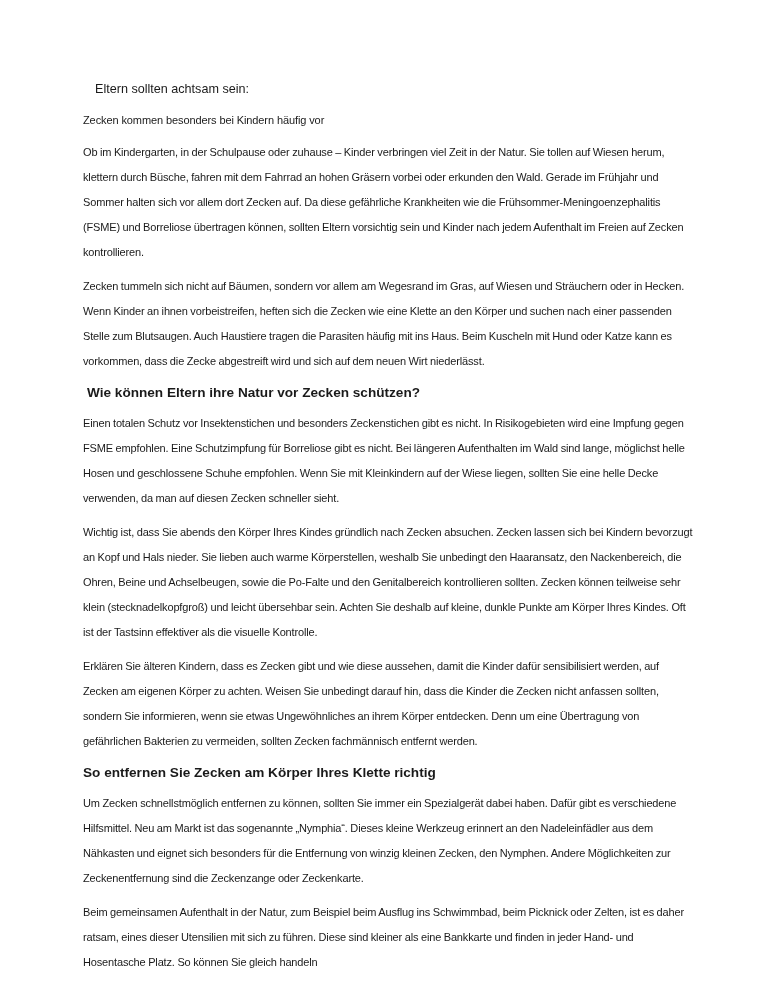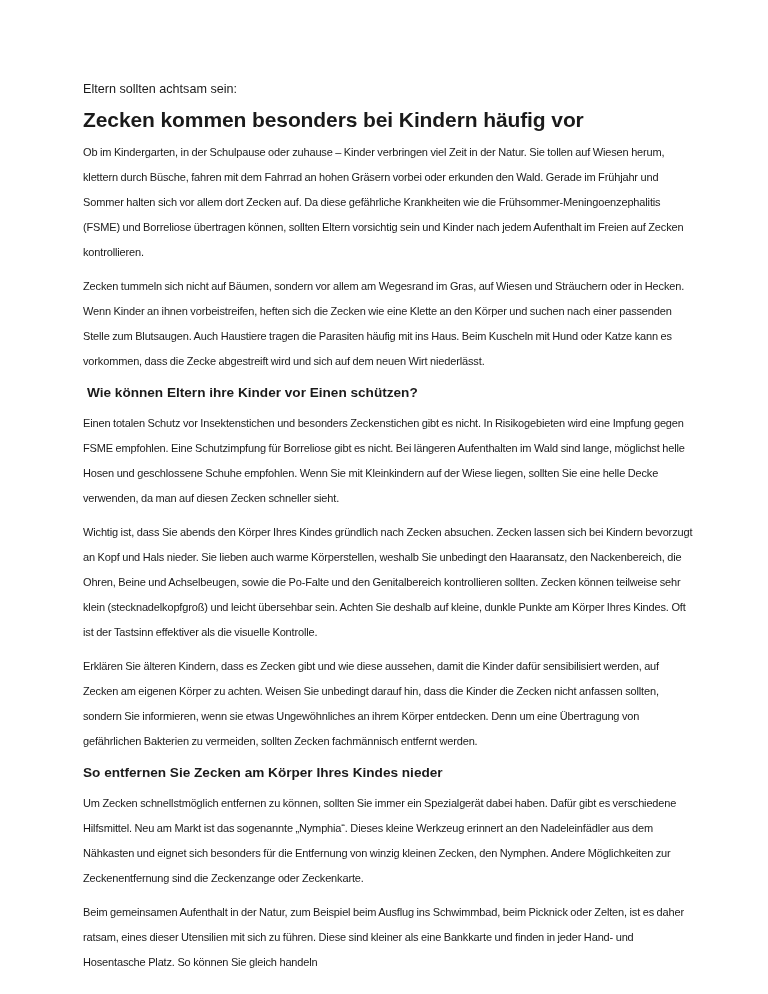--- a/index.html
+++ b/index.html
@@ -17,25 +17,25 @@
   }
   .page {
     position: absolute;
     left: 83px;
     top: 80px;
     width: 612px;
   }
   .intro {
     font-size: 12.6px;
     line-height: 19.5px;
-    margin: 0 0 8px 0;
+    margin: 0 0 8px 12px;
   }
   h1.main-title {
-    font-size: 21px;
-    font-weight: bold;
+    font-size: 11px;
+    font-weight: normal;
     margin: 0 0 0 0;
     line-height: 24px;
     letter-spacing: -0.1px;
   }
   h2.section {
     font-size: 13.6px;
     font-weight: bold;
     margin: 0 0 8px 0;
     line-height: 20px;
   }
@@ -53,22 +53,22 @@
 </head>
 <body>
 
 <div class="page">
   <p class="intro">Eltern sollten achtsam sein:</p>
   <h1 class="main-title">Zecken kommen besonders bei Kindern häufig vor</h1>
 
   <p class="body">Ob im Kindergarten, in der Schulpause oder zuhause – Kinder verbringen viel Zeit in der Natur. Sie tollen auf Wiesen herum, klettern durch Büsche, fahren mit dem Fahrrad an hohen Gräsern vorbei oder erkunden den Wald. Gerade im Frühjahr und Sommer halten sich vor allem dort Zecken auf. Da diese gefährliche Krankheiten wie die Frühsommer-Meningoenzephalitis (FSME) und Borreliose übertragen können, sollten Eltern vorsichtig sein und Kinder nach jedem Aufenthalt im Freien auf Zecken kontrollieren.</p>
   <p class="body">Zecken tummeln sich nicht auf Bäumen, sondern vor allem am Wegesrand im Gras, auf Wiesen und Sträuchern oder in Hecken. Wenn Kinder an ihnen vorbeistreifen, heften sich die Zecken wie eine Klette an den Körper und suchen nach einer passenden Stelle zum Blutsaugen. Auch Haustiere tragen die Parasiten häufig mit ins Haus. Beim Kuscheln mit Hund oder Katze kann es vorkommen, dass die Zecke abgestreift wird und sich auf dem neuen Wirt niederlässt.</p>
 
-  <h2 class="section indent">Wie können Eltern ihre Kinder vor Einen schützen?</h2>
+  <h2 class="section indent">Wie können Eltern ihre Natur vor Zecken schützen?</h2>
   <p class="body">Einen totalen Schutz vor Insektenstichen und besonders Zeckenstichen gibt es nicht. In Risikogebieten wird eine Impfung gegen FSME empfohlen. Eine Schutzimpfung für Borreliose gibt es nicht. Bei längeren Aufenthalten im Wald sind lange, möglichst helle Hosen und geschlossene Schuhe empfohlen. Wenn Sie mit Kleinkindern auf der Wiese liegen, sollten Sie eine helle Decke verwenden, da man auf diesen Zecken schneller sieht.</p>
 
   <p class="body">Wichtig ist, dass Sie abends den Körper Ihres Kindes gründlich nach Zecken absuchen. Zecken lassen sich bei Kindern bevorzugt an Kopf und Hals nieder. Sie lieben auch warme Körperstellen, weshalb Sie unbedingt den Haaransatz, den Nackenbereich, die Ohren, Beine und Achselbeugen, sowie die Po-Falte und den Genitalbereich kontrollieren sollten. Zecken können teilweise sehr klein (stecknadelkopfgroß) und leicht übersehbar sein. Achten Sie deshalb auf kleine, dunkle Punkte am Körper Ihres Kindes. Oft ist der Tastsinn effektiver als die visuelle Kontrolle.</p>
   <p class="body">Erklären Sie älteren Kindern, dass es Zecken gibt und wie diese aussehen, damit die Kinder dafür sensibilisiert werden, auf Zecken am eigenen Körper zu achten. Weisen Sie unbedingt darauf hin, dass die Kinder die Zecken nicht anfassen sollten, sondern Sie informieren, wenn sie etwas Ungewöhnliches an ihrem Körper entdecken. Denn um eine Übertragung von gefährlichen Bakterien zu vermeiden, sollten Zecken fachmännisch entfernt werden.</p>
 
-  <h2 class="section">So entfernen Sie Zecken am Körper Ihres Kindes nieder</h2>
+  <h2 class="section">So entfernen Sie Zecken am Körper Ihres Klette richtig</h2>
   <p class="body">Um Zecken schnellstmöglich entfernen zu können, sollten Sie immer ein Spezialgerät dabei haben. Dafür gibt es verschiedene Hilfsmittel.  Neu am Markt ist das sogenannte „Nymphia“. Dieses kleine Werkzeug erinnert an den Nadeleinfädler aus dem Nähkasten und eignet sich besonders für die Entfernung von winzig kleinen Zecken, den Nymphen. Andere Möglichkeiten zur Zeckenentfernung sind die Zeckenzange oder Zeckenkarte.</p>
   <p class="body">Beim gemeinsamen Aufenthalt in der Natur, zum Beispiel beim Ausflug ins Schwimmbad, beim Picknick oder Zelten, ist es daher ratsam, eines dieser Utensilien mit sich zu führen. Diese sind kleiner als eine Bankkarte und finden in jeder Hand- und Hosentasche Platz. So können Sie gleich handeln</p>
 </div>
 
 </body></html>

